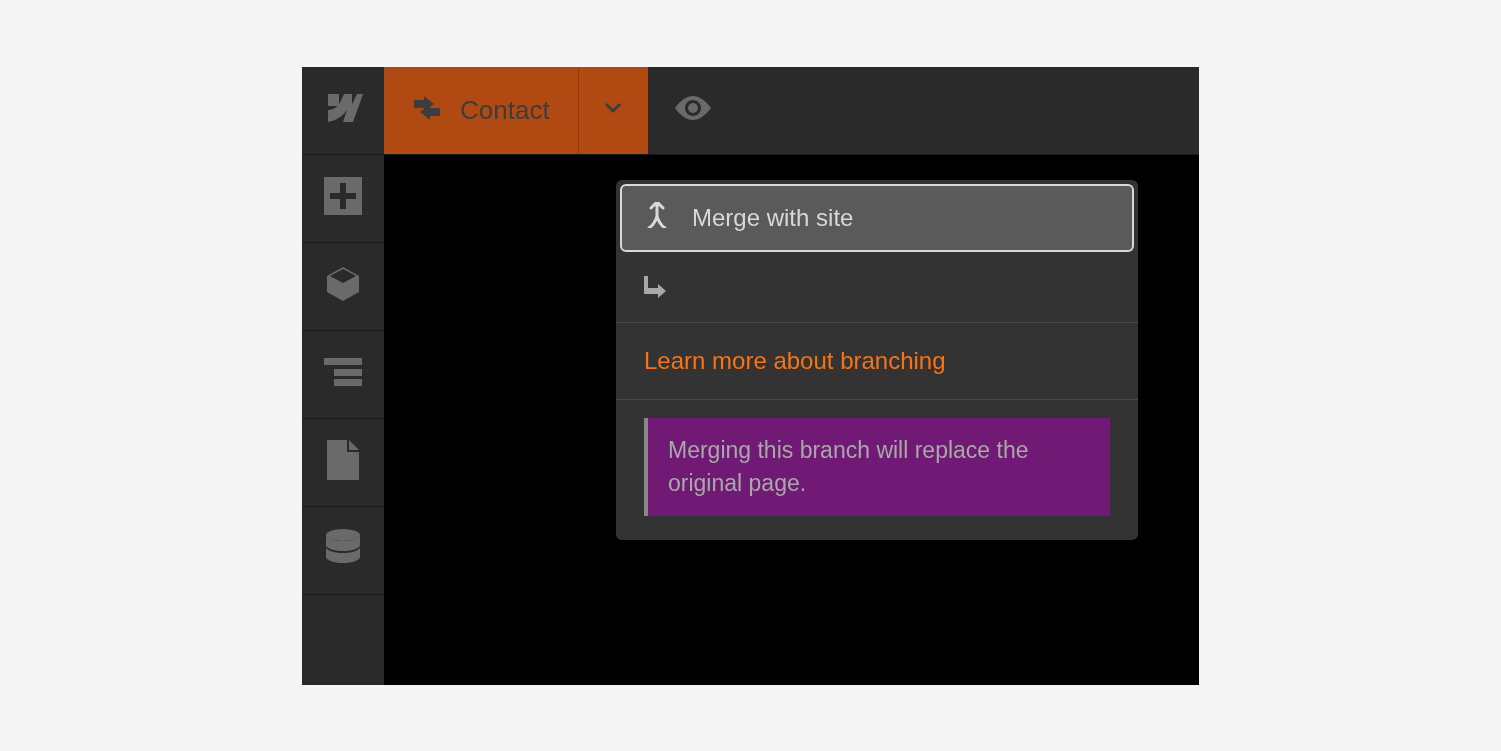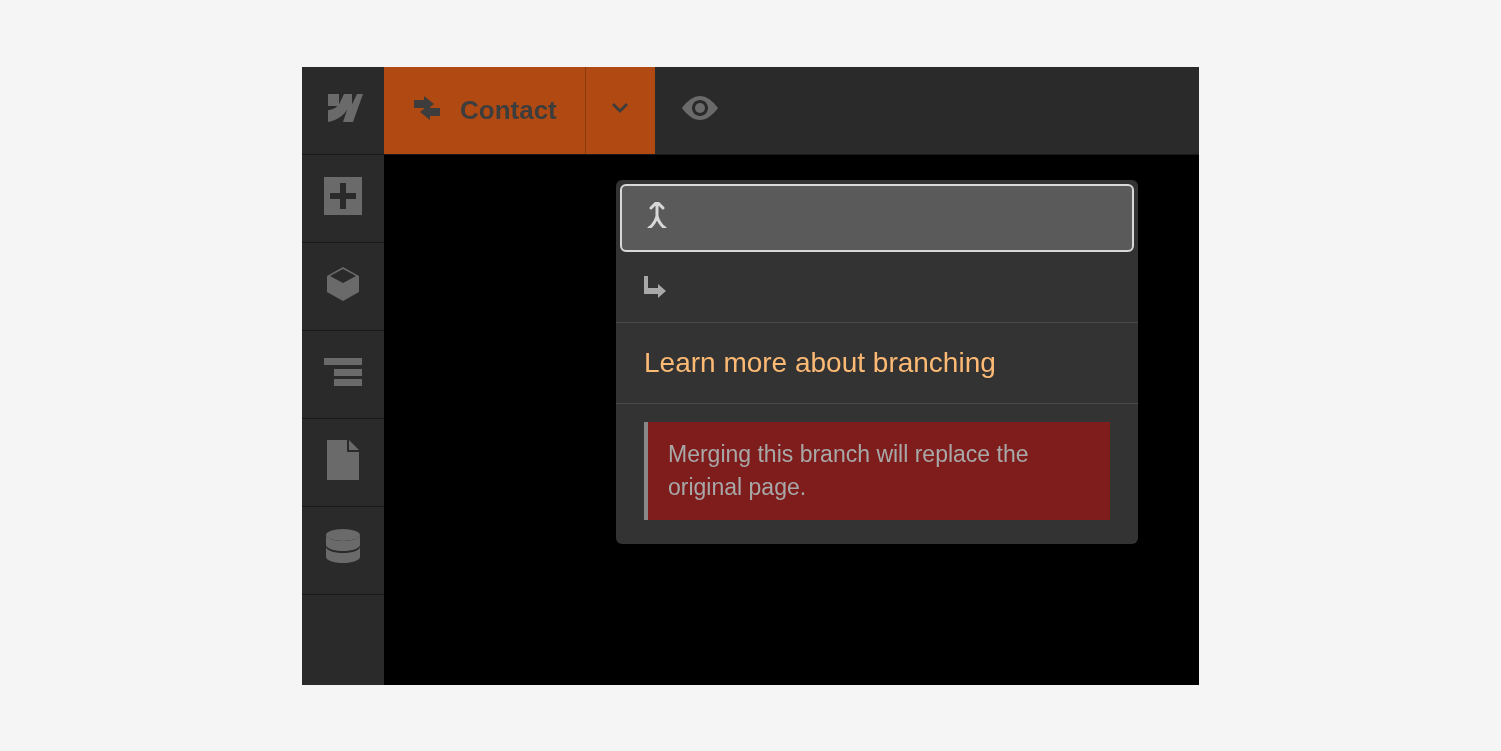--- a/index.html
+++ b/index.html
@@ -59,21 +59,21 @@
       background: #b04a12;
       display: flex;
       align-items: center;
       padding: 0 28px;
       gap: 18px;
       cursor: pointer;
     }
     .branch-tab-label {
       color: #3d3d3d;
       font-size: 26px;
-      font-weight: 700;
+      font-weight: 400;
     }
     .branch-dropdown {
       background: #b04a12;
       width: 70px;
       display: flex;
       align-items: center;
       justify-content: center;
       border-left: 1px solid rgba(0,0,0,0.2);
       cursor: pointer;
     }
@@ -108,29 +108,29 @@
       background: #5a5a5a;
       border: 2px solid #d8d8d8;
       border-radius: 6px;
       margin: 4px;
       color: #d8d8d8;
       padding: 16px 24px;
     }
     .menu-item svg { flex-shrink: 0; }
     .menu-learn {
       padding: 24px 28px;
-      color: #fdba74;
-      font-size: 28px;
+      color: #f97316;
+      font-size: 24px;
       cursor: pointer;
       border-top: 1px solid #4a4a4a;
     }
     .menu-note {
       margin: 18px 28px 24px 28px;
       padding: 16px 20px;
-      background: #7f1d1d;
+      background: #701a75;
       border-left: 4px solid #888;
       color: #a8a8a8;
       font-size: 23px;
       line-height: 1.45;
     }
     .divider-before-note {
       border-top: 1px solid #4a4a4a;
     }
   </style>
 </head>
@@ -215,20 +215,21 @@
     </div>
   </div>
 
   <div class="dropdown-menu">
     <div class="menu-item highlighted">
       <span>
         <svg width="22" height="26" viewBox="0 0 22 26">
             <path fill="#d8d8d8" d="M11 0 L11 14 M11 0 L5 6 M11 0 L17 6 M3 26 C3 26 9 22 11 14 M19 26 C19 26 13 22 11 14" stroke="#d8d8d8" stroke-width="3" stroke-linecap="round"></path>
           </svg>
       </span>
+      <span>Merge with site</span>
     </div>
     <div class="menu-item">
       <span>
         <svg width="22" height="24" viewBox="0 0 22 24">
             <path fill="#a8a8a8" d="M4 2 L4 14 L14 14 L14 10 L22 17 L14 24 L14 20 L0 20 L0 2 Z"></path>
           </svg>
       </span>
     </div>
     <div class="menu-learn">Learn more about branching</div>
     <div class="divider-before-note">

